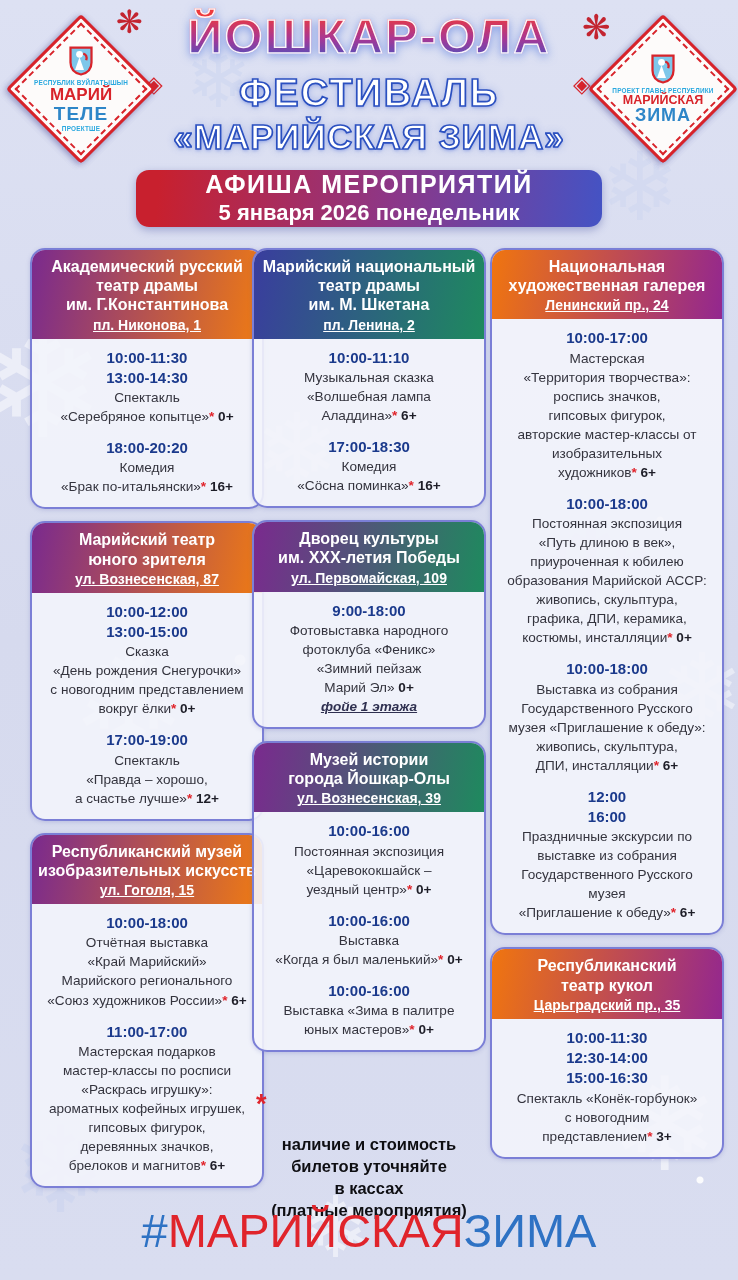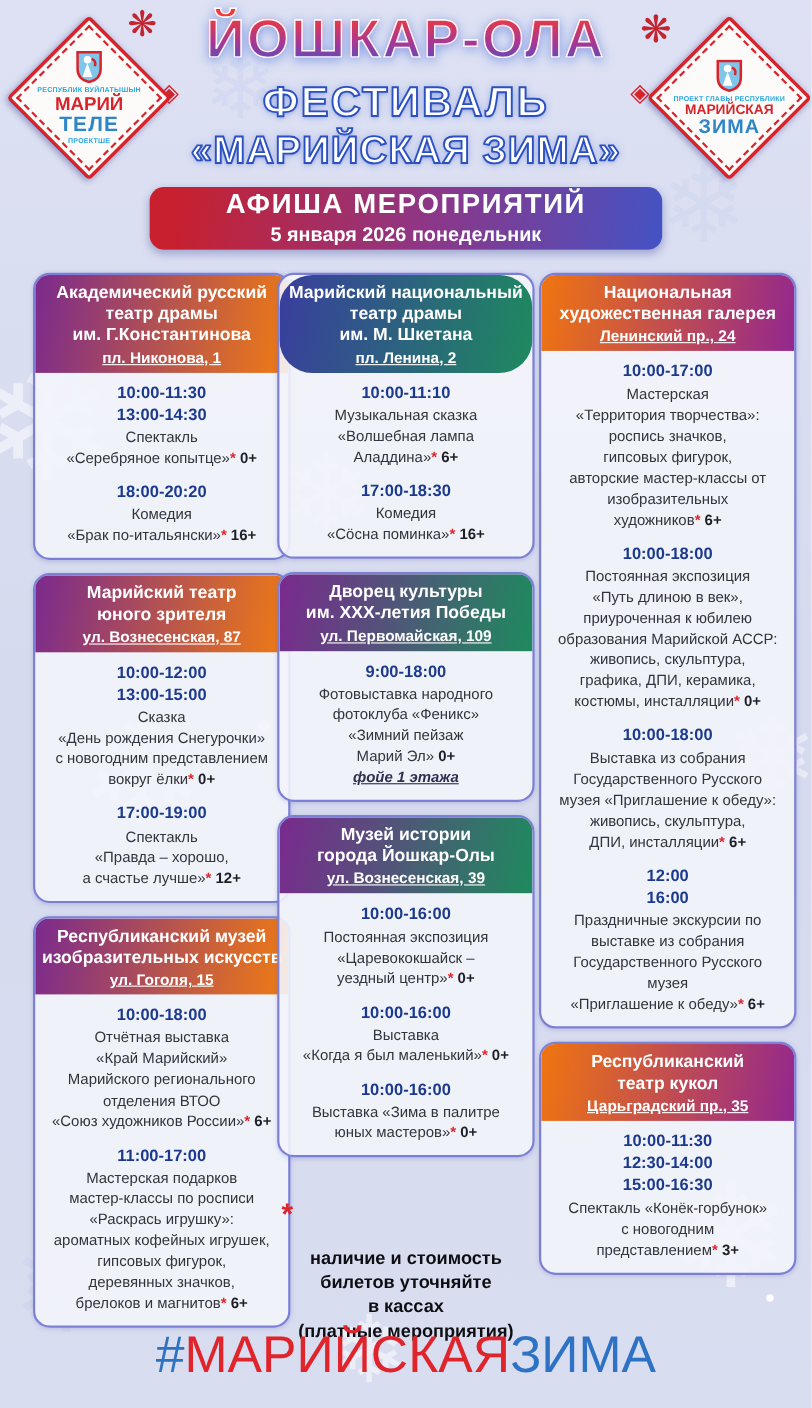--- a/index.html
+++ b/index.html
@@ -58,21 +58,21 @@
   }
   .festival-label{top:72px;font-size:38px;letter-spacing:2px;}
   .festival-name{top:117px;font-size:35px;letter-spacing:1px;}
   .banner{
     position:absolute;left:136px;top:170px;width:466px;height:57px;z-index:2;
     border-radius:13px;background:linear-gradient(95deg,#C8202E 5%,#8C3788 55%,#4453C4 100%);
     display:flex;flex-direction:column;align-items:center;justify-content:center;
     box-shadow:0 3px 8px rgba(70,80,160,.4);color:#fff;text-align:center;
   }
   .banner-title{font-size:25px;font-weight:700;letter-spacing:1.5px;line-height:1.1;}
-  .banner-date{font-size:18px;font-weight:700;margin-top:2px;}
+  .banner-date{font-size:22px;font-weight:700;margin-top:2px;}
   
   .col{position:absolute;top:248px;width:234px;z-index:1;}
   .col[data-column="0"]{left:14px;padding-left:16px;}
   .col[data-column="1"]{left:252px;}
   .col[data-column="2"]{left:490px;}
   .card{
     border:2px solid #7B7FD6;border-radius:15px;overflow:hidden;
     background:rgba(243,244,251,.9);margin-bottom:12px;
     box-shadow:0 1px 4px rgba(90,95,180,.25);
   }
@@ -215,39 +215,38 @@
           <div class="venue-name">Республиканский музей
 изобразительных искусств</div>
           <div class="venue-address">ул. Гоголя, 15</div>
         </div>
         <div class="card-body">
           <div class="event">
             <div class="event-time">10:00-18:00</div>
             <div class="event-line"><span>Отчётная выставка</span></div>
             <div class="event-line"><span>«Край Марийский»</span></div>
             <div class="event-line"><span>Марийского регионального</span></div>
-            <div class="event-line"><span>отделения ВТОО</span></div>
             <div class="event-line"><span>«Союз художников России»</span><span class="star">*</span><span class="age"> 6+</span></div>
           </div>
           <div class="event">
             <div class="event-time">11:00-17:00</div>
             <div class="event-line"><span>Мастерская подарков</span></div>
             <div class="event-line"><span>мастер-классы по росписи</span></div>
             <div class="event-line"><span>«Раскрась игрушку»:</span></div>
             <div class="event-line"><span>ароматных кофейных игрушек,</span></div>
             <div class="event-line"><span>гипсовых фигурок,</span></div>
             <div class="event-line"><span>деревянных значков,</span></div>
             <div class="event-line"><span>брелоков и магнитов</span><span class="star">*</span><span class="age"> 6+</span></div>
           </div>
         </div>
       </div>
     </div>
   <div class="col" data-column="1">
       <div class="card">
-        <div class="card-header" style="background: linear-gradient(100deg, rgb(58, 61, 158), rgb(30, 138, 94)); border-radius: 30px;">
+        <div class="card-header" style="background: linear-gradient(100deg, rgb(58, 61, 158), rgb(30, 138, 94));">
           <div class="venue-name">Марийский национальный
 театр драмы
 им. М. Шкетана</div>
           <div class="venue-address">пл. Ленина, 2</div>
         </div>
         <div class="card-body">
           <div class="event">
             <div class="event-time">10:00-11:10</div>
             <div class="event-line"><span>Музыкальная сказка</span></div>
             <div class="event-line"><span>«Волшебная лампа</span></div>

